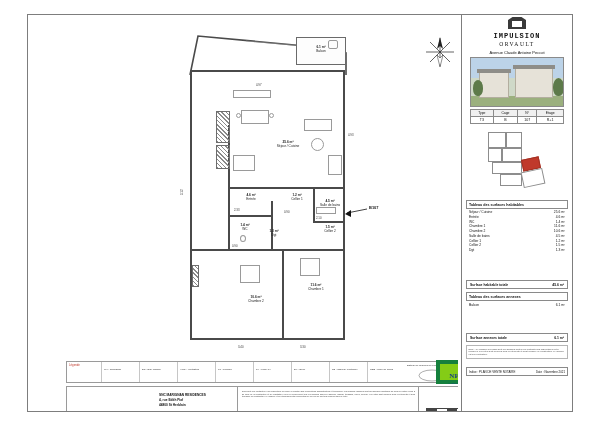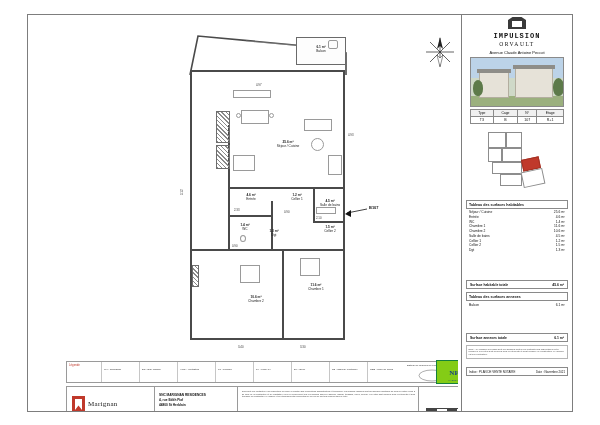--- a/index.html
+++ b/index.html
@@ -211,21 +211,21 @@
     position: absolute;
     left: 6px; top: 21px;
     width: 40px; height: 3px;
     border: 1px solid #444;
     background: linear-gradient(to right, #444 0 25%, #fff 25% 50%, #444 50% 75%, #fff 75% 100%);
   }
   .nf-box {
     position: absolute;
     left: 408px; top: 345px;
     width: 36px; height: 24px;
-    border: 1px solid #15803d;
+    border: 4px solid #15803d;
     box-sizing: border-box;
     background: #84cc16;
     text-align: center;
   }
   .nf-logo {
     display: inline-block;
     margin-top: 4px;
     font-size: 7px;
     font-weight: bold;
     color: #1a3f86;
@@ -550,24 +550,20 @@
         <ellipse cx="15" cy="6.5" rx="13" ry="5.5" fill="none" stroke="#777" stroke-width="0.6"></ellipse>
       </svg>
     </div>
 
     <div class="nf-box">
       <span class="nf-logo">NF</span>
       <span class="nf-sub">HABITAT</span>
     </div>
 
     <div class="titleblock">
-      <div class="logo-box">
-        <div class="logo-mark"></div>
-        <div class="logo-text">Marignan</div>
-      </div>
       <div class="addr-box">
         <div>SNC MARIGNAN RESIDENCES</div>
         <div>4, rue Edith Piaf</div>
         <div>44800 St Herblain</div>
       </div>
       <div class="notice-box">Document non contractuel. Plan susceptible d'évoluer en fonction des prescriptions administratives et techniques. Les surfaces indiquées sont des surfaces habitables au sens de l'article R.111-2 du code de la construction et de l'habitation, elles ne comprennent pas les surfaces annexes (balcons, loggias, terrasses, caves, celliers). Les cotes sont données hors revêtements et hors tolérance de construction. Le mobilier et les aménagements représentés sur ce plan ne sont pas compris dans la vente.</div>
       <div class="scale-box">
         <div class="scale-bar"></div>
 
       </div>

